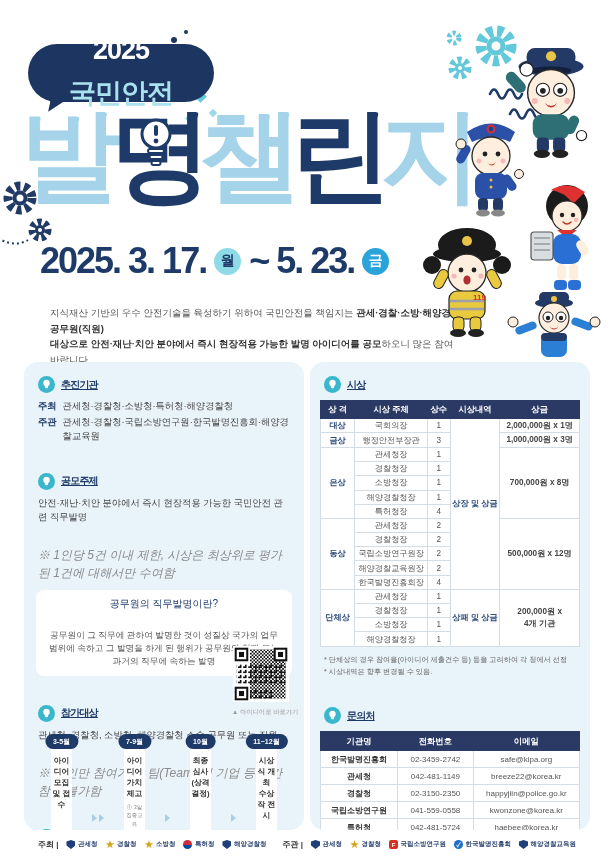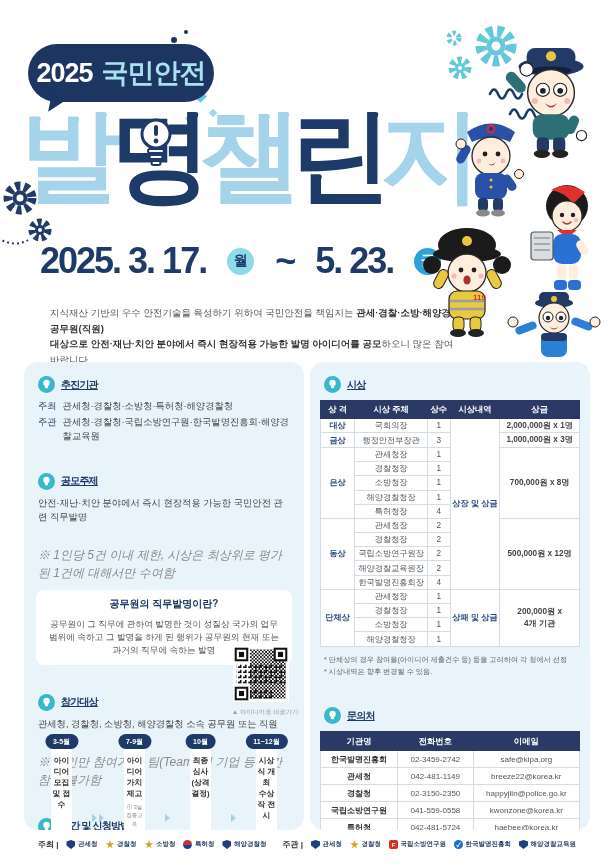--- a/index.html
+++ b/index.html
@@ -1,58 +1,58 @@
 <!DOCTYPE html>
 <html lang="ko"><head>
 <meta charset="utf-8">
 <style>
   html,body{margin:0;padding:0;}
   body{width:614px;height:868px;font-family:"Liberation Sans",sans-serif;background:#fff;}
   .poster{position:relative;width:614px;height:868px;background:#fff;overflow:hidden;}
 
   
   .badge{position:absolute;left:28px;top:44px;width:186px;height:58px;background:#1d3561;border-radius:30px;
-         display:flex;align-items:center;justify-content:center;gap:9px;z-index:2;}
+         display:flex;align-items:center;justify-content:center;gap:9px;z-index:2;flex-direction:column;}
   .badge:after{content:"";position:absolute;left:22px;bottom:-12px;width:0;height:0;
          border:10px solid transparent;border-top-color:#1d3561;border-left-color:#1d3561;transform:rotate(12deg);}
   .badge-year{color:#fff;font-size:27px;font-weight:800;letter-spacing:-1px;}
   .badge-text{color:#a9e1ef;font-size:27px;font-weight:800;letter-spacing:-1px;}
 
   .main-title{position:absolute;left:20px;top:104px;display:flex;line-height:1;z-index:1;
               font-size:102px;font-weight:900;letter-spacing:-12px;}
   .char-light{color:#a5d4ea;} .char-dark{color:#1e3a68;}
   .title-bulb{position:absolute;left:136px;top:116px;z-index:2;}
 
-  .date-row{position:absolute;left:40px;top:240px;display:flex;align-items:center;gap:21px;
+  .date-row{position:absolute;left:40px;top:240px;display:flex;align-items:center;gap:8px;
             color:#1e3a68;font-weight:800;font-size:36px;letter-spacing:-2px;z-index:1;}
   .day-circle{width:27px;height:27px;border-radius:50%;display:flex;align-items:center;justify-content:center;
               font-size:14px;font-weight:700;letter-spacing:0;}
   .day-start{background:#8edae6;color:#1e3a68;}
   .day-end{background:#29a3da;color:#fff;}
 
   .intro{position:absolute;left:50px;top:305px;width:412px;font-size:9.5px;line-height:1.65;color:#555;z-index:1;}
   .intro b{color:#333;}
 
   .decor{position:absolute;z-index:0;}
   .mascot{position:absolute;z-index:3;}
 
   
   .card{position:absolute;top:362px;width:280px;height:468px;background:#e9f3fa;border-radius:14px;z-index:4;overflow:hidden;}
   .card-left{left:24px;} .card-right{left:310px;}
 
   .section-heading{display:flex;align-items:center;gap:6px;margin:14px 0 7px 14px;}
   .section-heading .h-txt{font-size:10px;font-weight:800;color:#1e3a68;letter-spacing:-0.8px;text-decoration:underline;}
 
   .info-row{margin:2px 14px;font-size:9.3px;color:#444;display:flex;gap:6px;line-height:1.5;}
-  .info-label{font-weight:400;color:#1e3a68;flex-shrink:0;text-align:right;}
+  .info-label{font-weight:700;color:#1e3a68;flex-shrink:0;text-align:right;}
   .body-line{margin:2px 14px;font-size:9.3px;color:#444;line-height:1.5;}
   .note{margin:21px 14px 0;font-size:12px;color:#8a8a8a;line-height:1.5;font-style:italic;}
 
   .white-box{margin:8px 12px 0;background:#fff;border-radius:8px;padding:7px 10px 8px;}
-  .white-box-title{text-align:center;font-size:10px;font-weight:700;color:#1e3a68;margin-bottom:7px;}
+  .white-box-title{text-align:center;font-size:10px;font-weight:400;color:#1e3a68;margin-bottom:18px;}
   .white-box-body{font-size:8.7px;color:#555;line-height:1.5;text-align:center;}
 
   .mt-lg{margin-top:29px;} .mt-md{margin-top:29px;}
 
   .apply-link{color:#e8490f;font-weight:700;}
   .apply-sub{margin:1px 14px 0 39px;font-size:9.3px;color:#444;}
   .apply-note{margin:5px 14px 0;font-size:7.8px;color:#8a8a8a;}
 
   .qr-wrap{position:absolute;right:14px;top:284px;width:58px;text-align:center;}
   .qr-caption{font-size:6.3px;color:#999;margin-top:2px;white-space:nowrap;}

